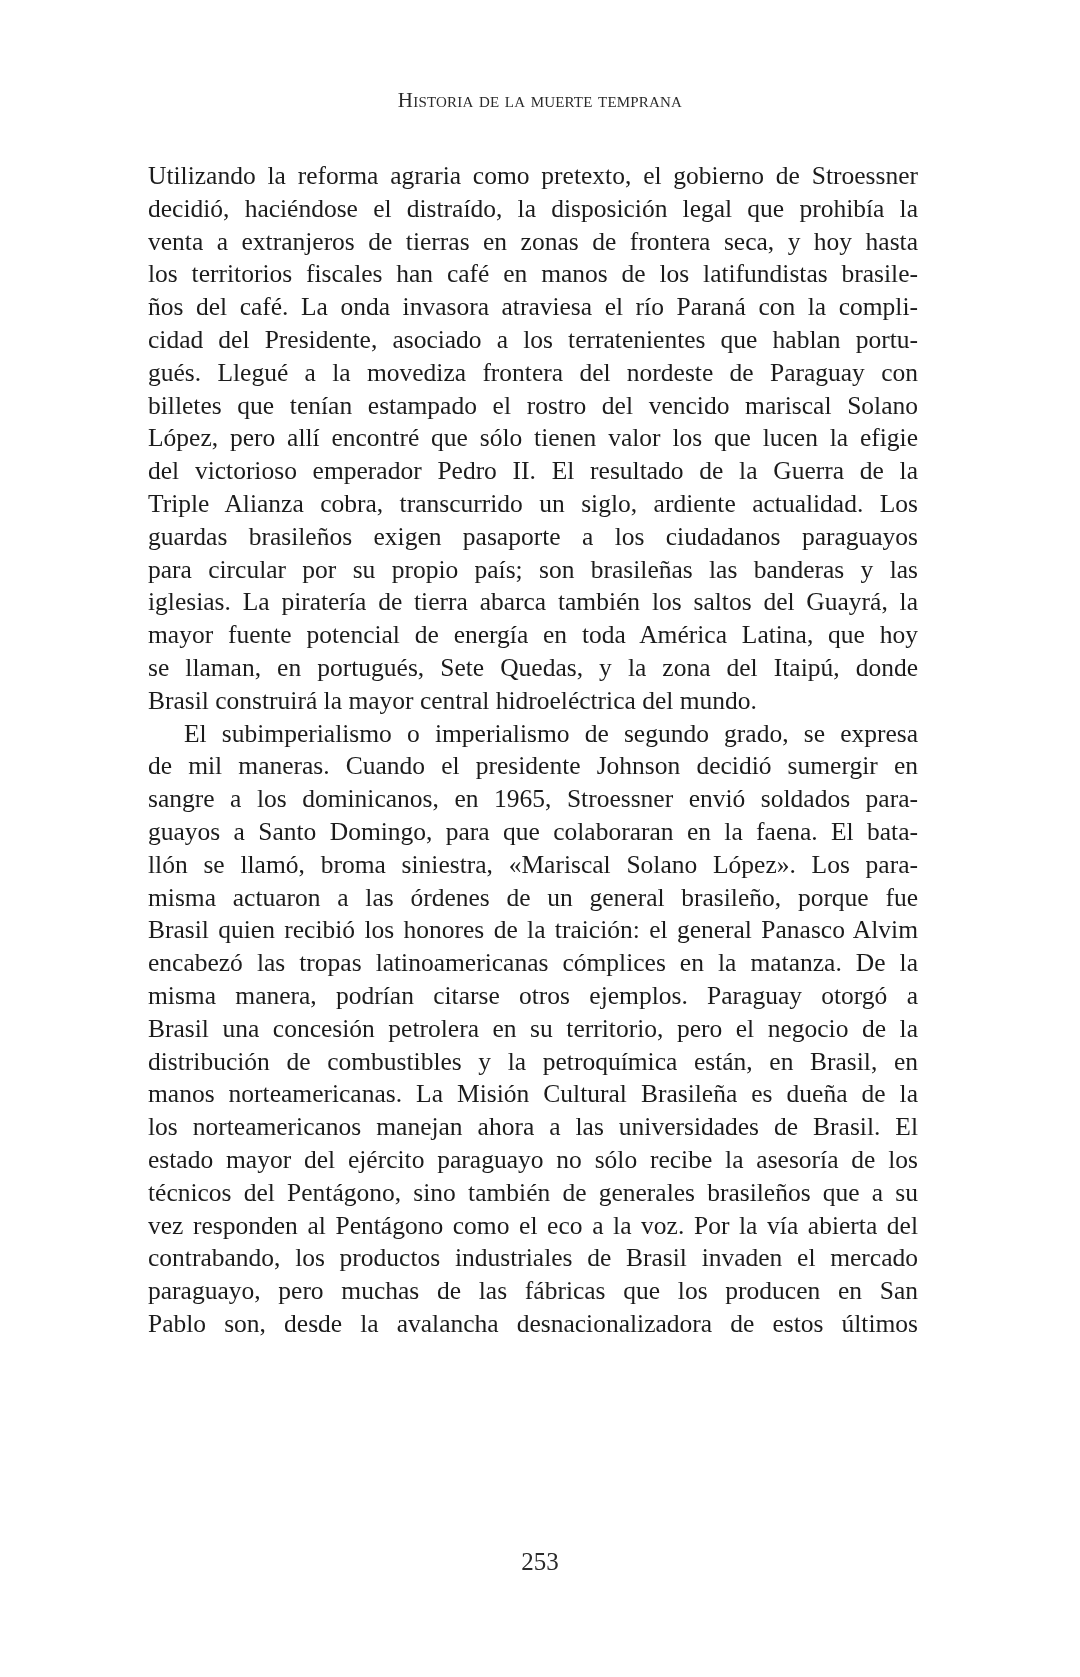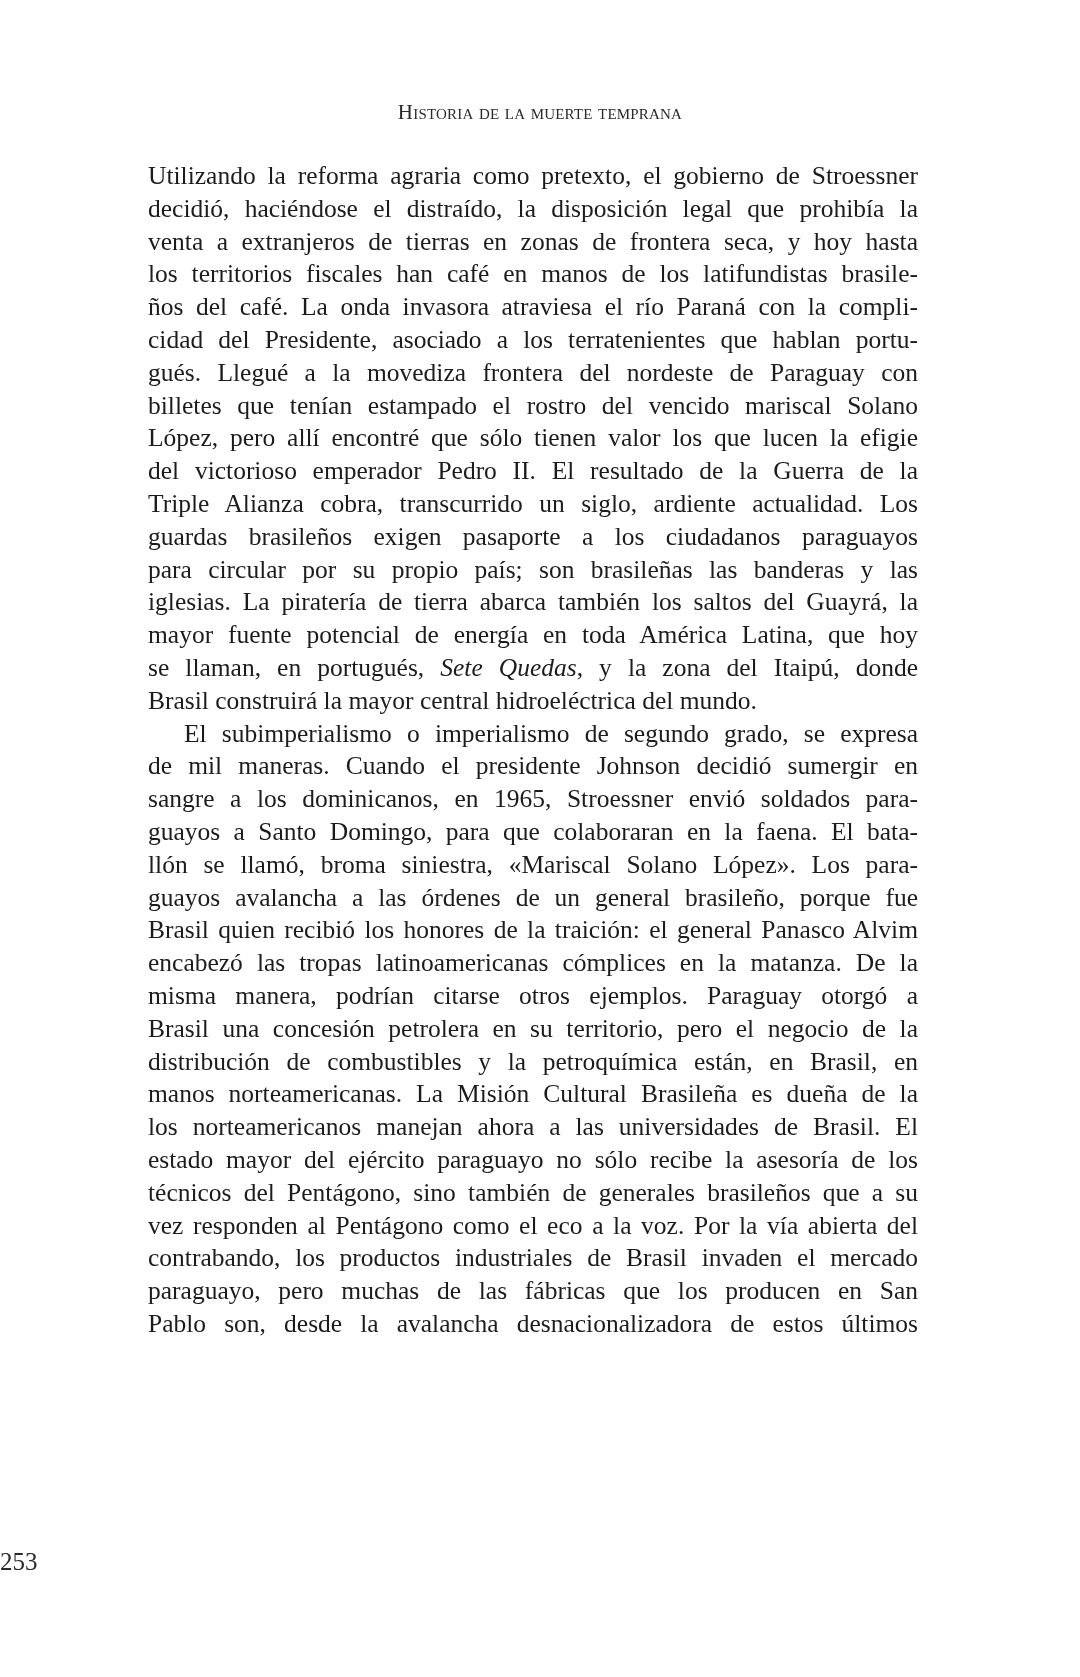--- a/index.html
+++ b/index.html
@@ -1,34 +1,34 @@
 <!DOCTYPE html>
 <html><head>
 <meta charset="utf-8">
 <style>
   html, body { margin: 0; padding: 0; background: #ffffff; }
   body { width: 1080px; height: 1677px; position: relative; overflow: hidden; }
   .page { position: absolute; left: 0; top: 0; width: 1080px; height: 1677px; background: #fff; }
   .running-head {
-    position: absolute; top: 100px; left: 0; width: 1080px; text-align: center;
+    position: absolute; top: 88px; left: 0; width: 1080px; text-align: center;
     font-family: "Liberation Serif", "DejaVu Serif", serif;
     font-size: 21px; color: #2a2a2a; letter-spacing: 0.2px;
     font-variant: small-caps;
   }
   .body-text {
     position: absolute; left: 148px; top: 160px; width: 770px;
     font-family: "Liberation Serif", "DejaVu Serif", serif;
     font-size: 25.5px; line-height: 32.8px; color: #1c1c1c;
   }
   .line { display: block; white-space: nowrap; text-align: justify; text-align-last: justify; height: 32.8px; }
   .line.last { text-align-last: left; }
   .line.indent { padding-left: 36px; }
-  .line .it { font-style: italic; }
+  .line .it { }
   .folio {
-    position: absolute; top: 1548px; left: 0; width: 1080px; 
+    position: absolute; top: 1548px; left: 0; width: 1080px; text-align: center;
     font-family: "Liberation Serif", "DejaVu Serif", serif;
     font-size: 25px; color: #2a2a2a;
   }
 </style>
 </head>
 <body>
 
 <div class="page">
   <div class="running-head">Historia de la muerte temprana</div>
   <div class="body-text" id="body-text">
@@ -50,21 +50,21 @@
         <span class="line">mayor fuente potencial de energía en toda América Latina, que hoy</span>
         <span class="line">se llaman, en portugués, <span class="it">Sete Quedas</span>, y la zona del Itaipú, donde</span>
         <span class="line last">Brasil construirá la mayor central hidroeléctrica del mundo.</span>
       </div>
       <div>
         <span class="line indent">El subimperialismo o imperialismo de segundo grado, se expresa</span>
         <span class="line">de mil maneras. Cuando el presidente Johnson decidió sumergir en</span>
         <span class="line">sangre a los dominicanos, en 1965, Stroessner envió soldados para-</span>
         <span class="line">guayos a Santo Domingo, para que colaboraran en la faena. El bata-</span>
         <span class="line">llón se llamó, broma siniestra, «Mariscal Solano López». Los para-</span>
-        <span class="line">guayos avalancha a las órdenes de un general brasileño, porque fue</span>
+        <span class="line">misma actuaron a las órdenes de un general brasileño, porque fue</span>
         <span class="line">Brasil quien recibió los honores de la traición: el general Panasco Alvim</span>
         <span class="line">encabezó las tropas latinoamericanas cómplices en la matanza. De la</span>
         <span class="line">misma manera, podrían citarse otros ejemplos. Paraguay otorgó a</span>
         <span class="line">Brasil una concesión petrolera en su territorio, pero el negocio de la</span>
         <span class="line">distribución de combustibles y la petroquímica están, en Brasil, en</span>
         <span class="line">manos norteamericanas. La Misión Cultural Brasileña es dueña de la</span>
         <span class="line">los norteamericanos manejan ahora a las universidades de Brasil. El</span>
         <span class="line">estado mayor del ejército paraguayo no sólo recibe la asesoría de los</span>
         <span class="line">técnicos del Pentágono, sino también de generales brasileños que a su</span>
         <span class="line">vez responden al Pentágono como el eco a la voz. Por la vía abierta del</span>

